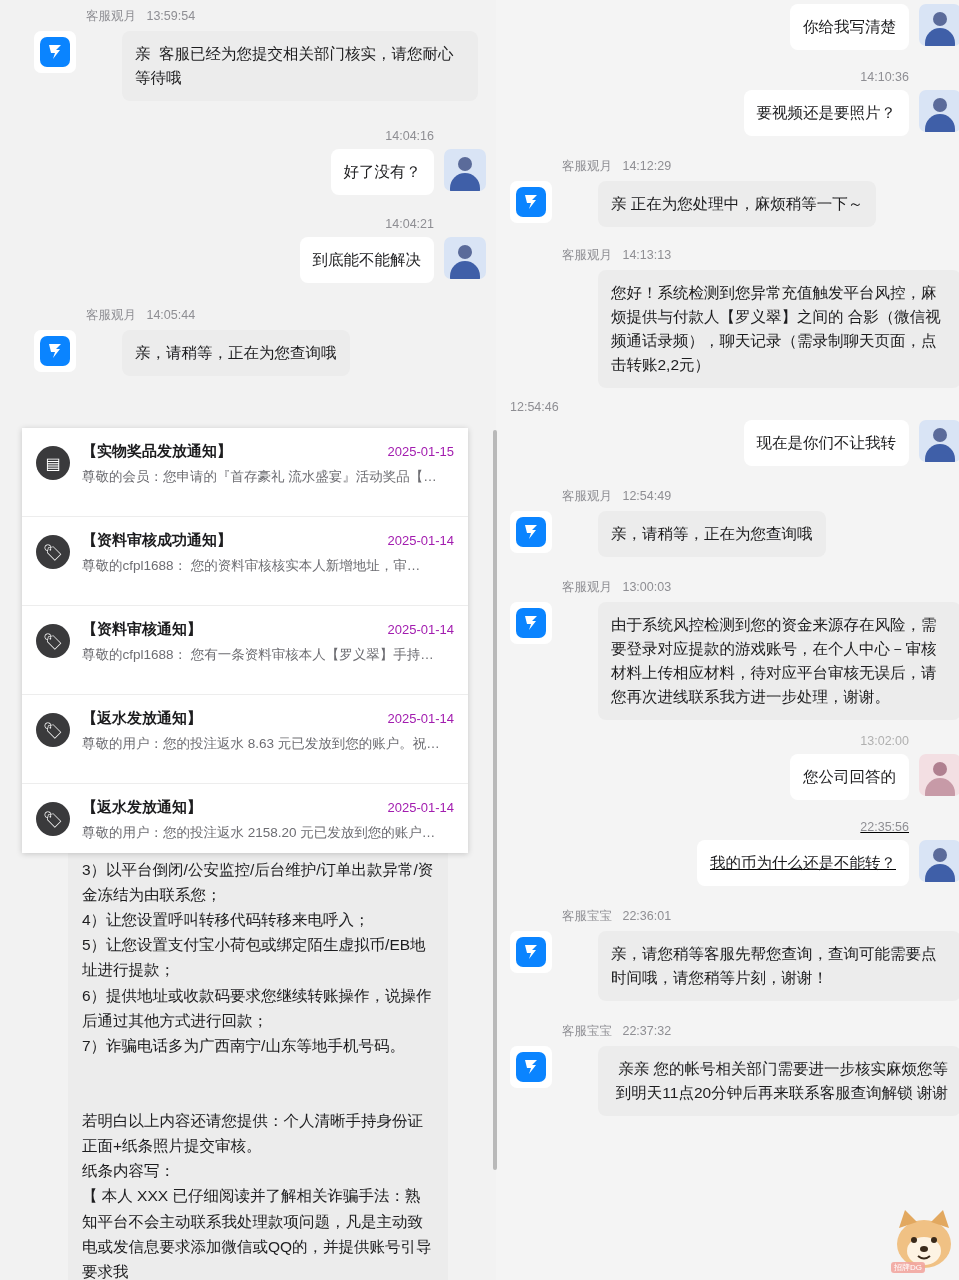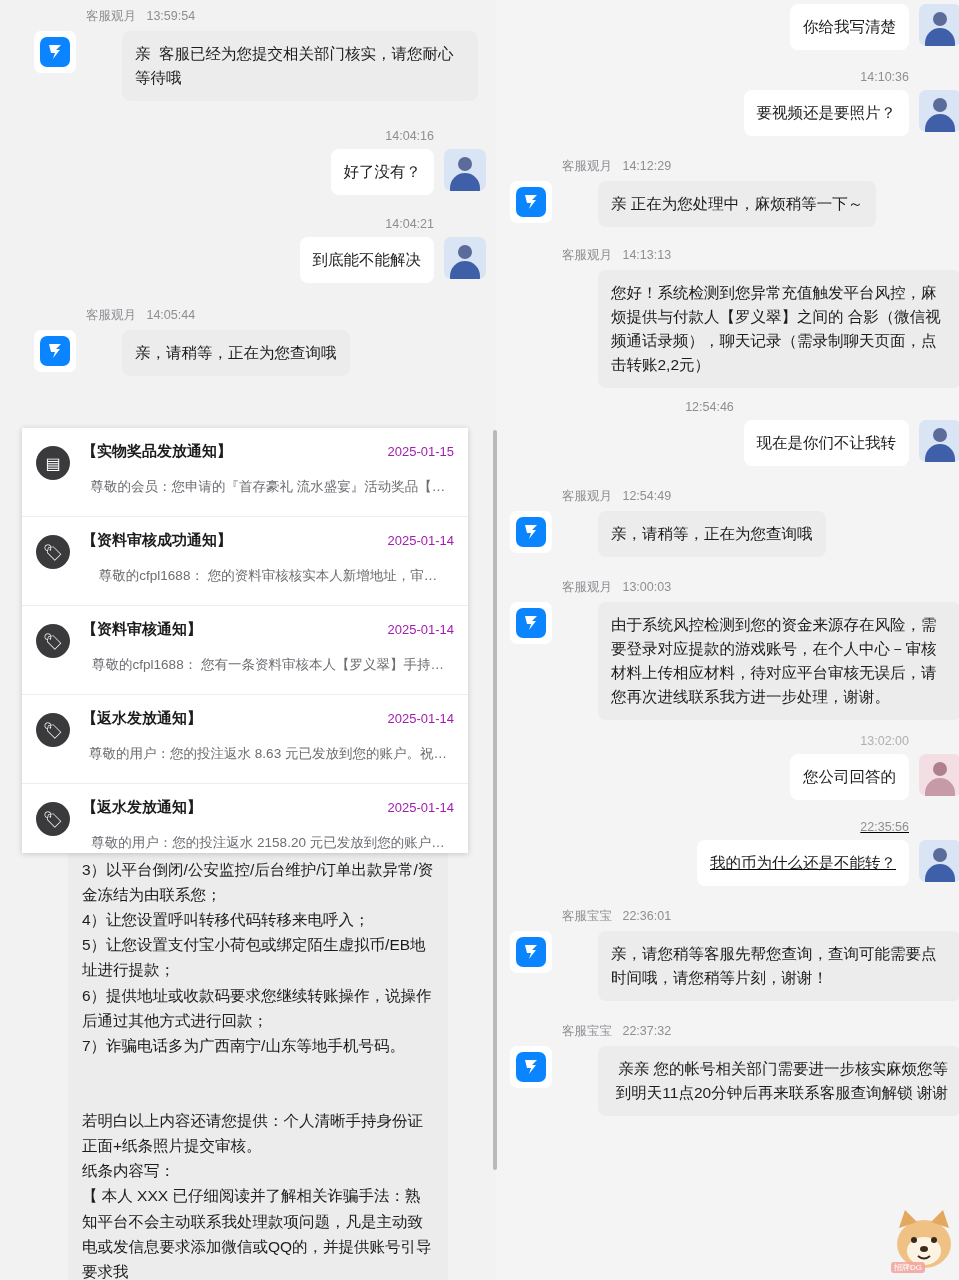--- a/index.html
+++ b/index.html
@@ -153,27 +153,26 @@
     font-weight: bold;
     color: #1c1c1e;
   }
   .notif-date {
     font-size: 13px;
     color: #a21caf;
     margin-left: 10px;
     white-space: nowrap;
   }
   .notif-sub {
-    margin-top: 17px;
+    margin-top: 7px;
     font-size: 13.5px;
     color: #6d6d72;
     white-space: nowrap;
     overflow: hidden;
     text-overflow: ellipsis;
-    text-align: center;
   }
   
   #rules-bubble {
     position: absolute;
     left: 68px;
     top: 845px;
     width: 380px;
     background: #ececec;
     border-radius: 8px;
     padding: 12px 14px 16px 14px;
@@ -382,21 +381,21 @@
         <span>&nbsp;</span>
         <span>14:13:13</span>
       </div>
       <div class="row left">
         <div class="avatar cs gap-r" style="visibility:hidden;"></div>
         <div class="bubble in" style="max-width:378px;">您好！系统检测到您异常充值触发平台风控，麻烦提供与付款人【罗义翠】之间的 合影（微信视频通话录频），聊天记录（需录制聊天页面，点击转账2,2元）</div>
       </div>
     </div>
 
     <div class="msg" style="padding-top:2px;">
-      <div class="name-time" style="text-align:center;margin-right:52px;">12:54:46</div>
+      <div class="name-time" style="text-align:left;margin-right:52px;">12:54:46</div>
       <div class="row right">
         <div class="bubble out">现在是你们不让我转</div>
         <div class="avatar user gap-l">
           <div class="head"></div>
           <div class="body"></div>
         </div>
       </div>
     </div>
 
     <div class="msg" style="padding-top:12px;">

